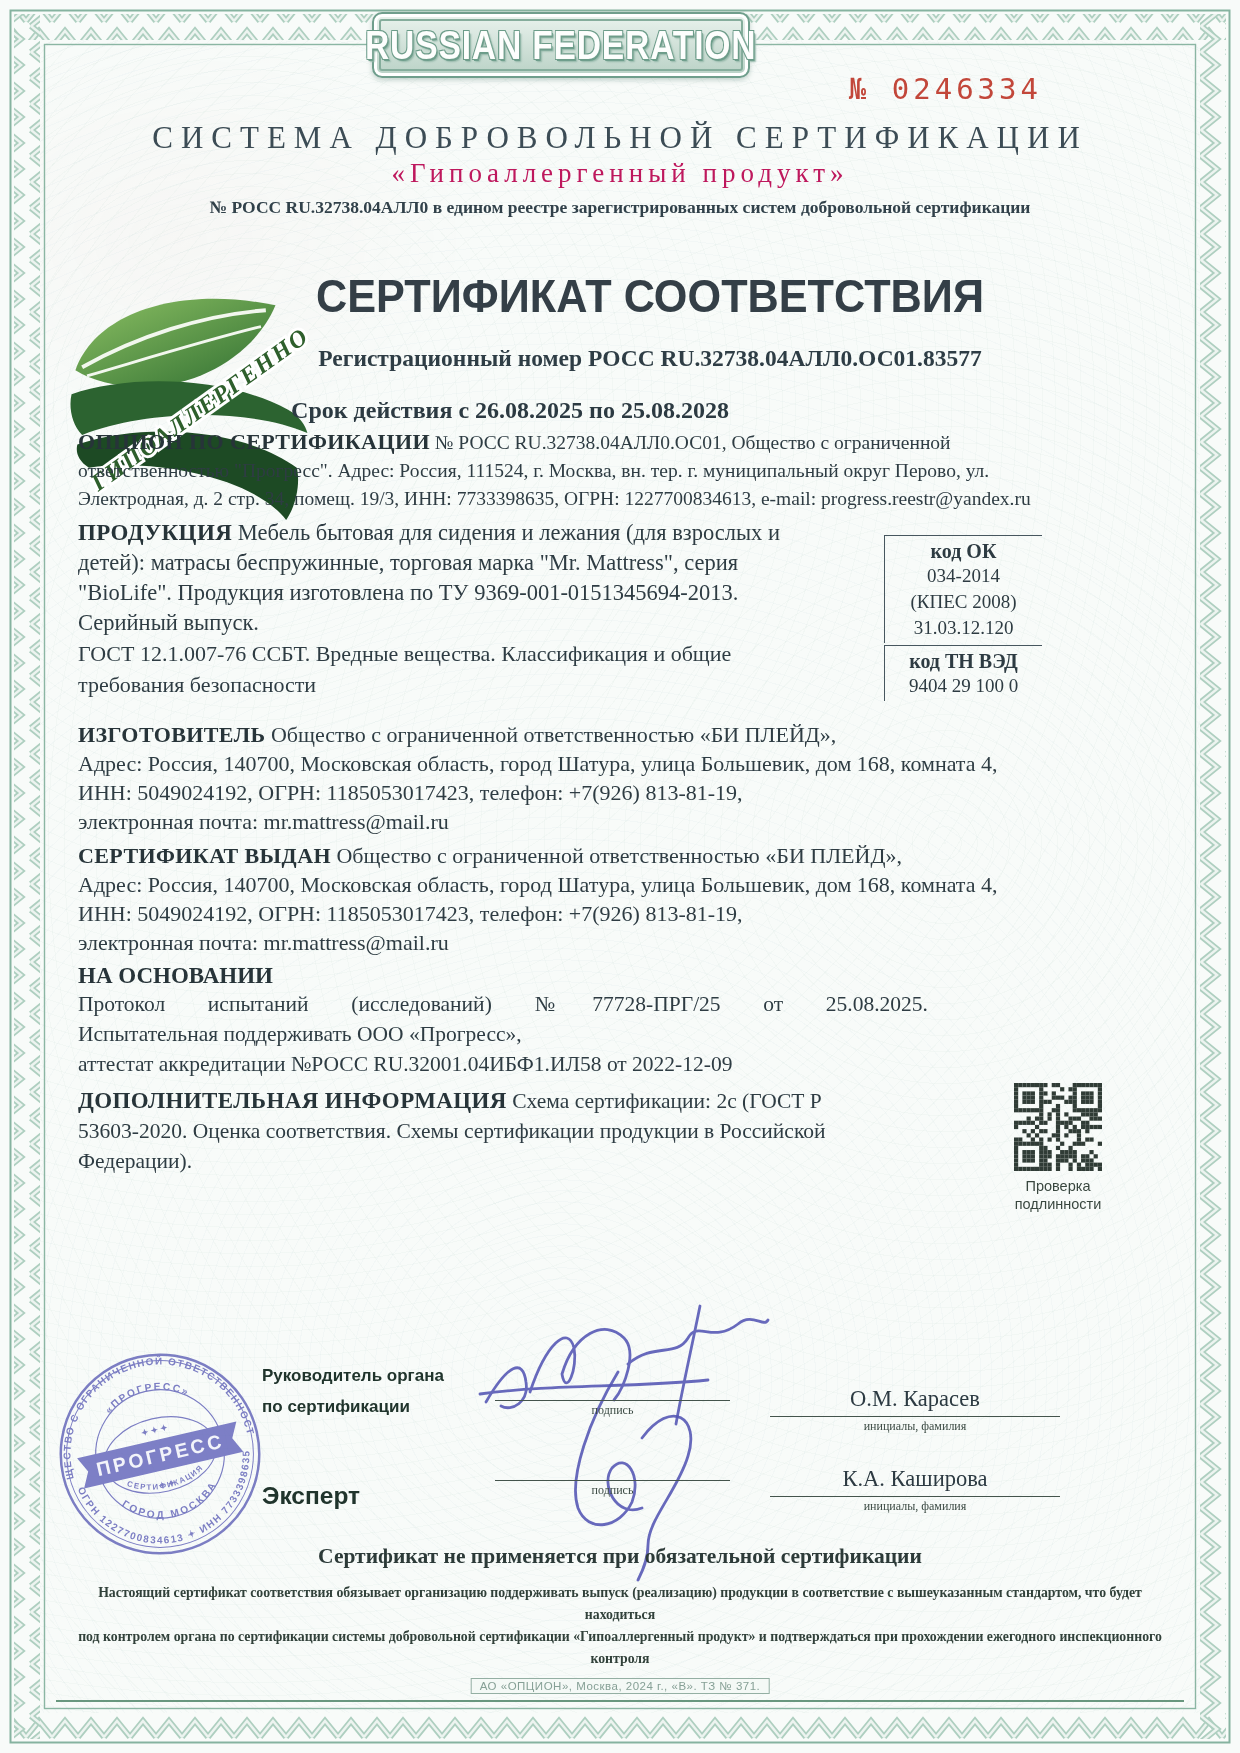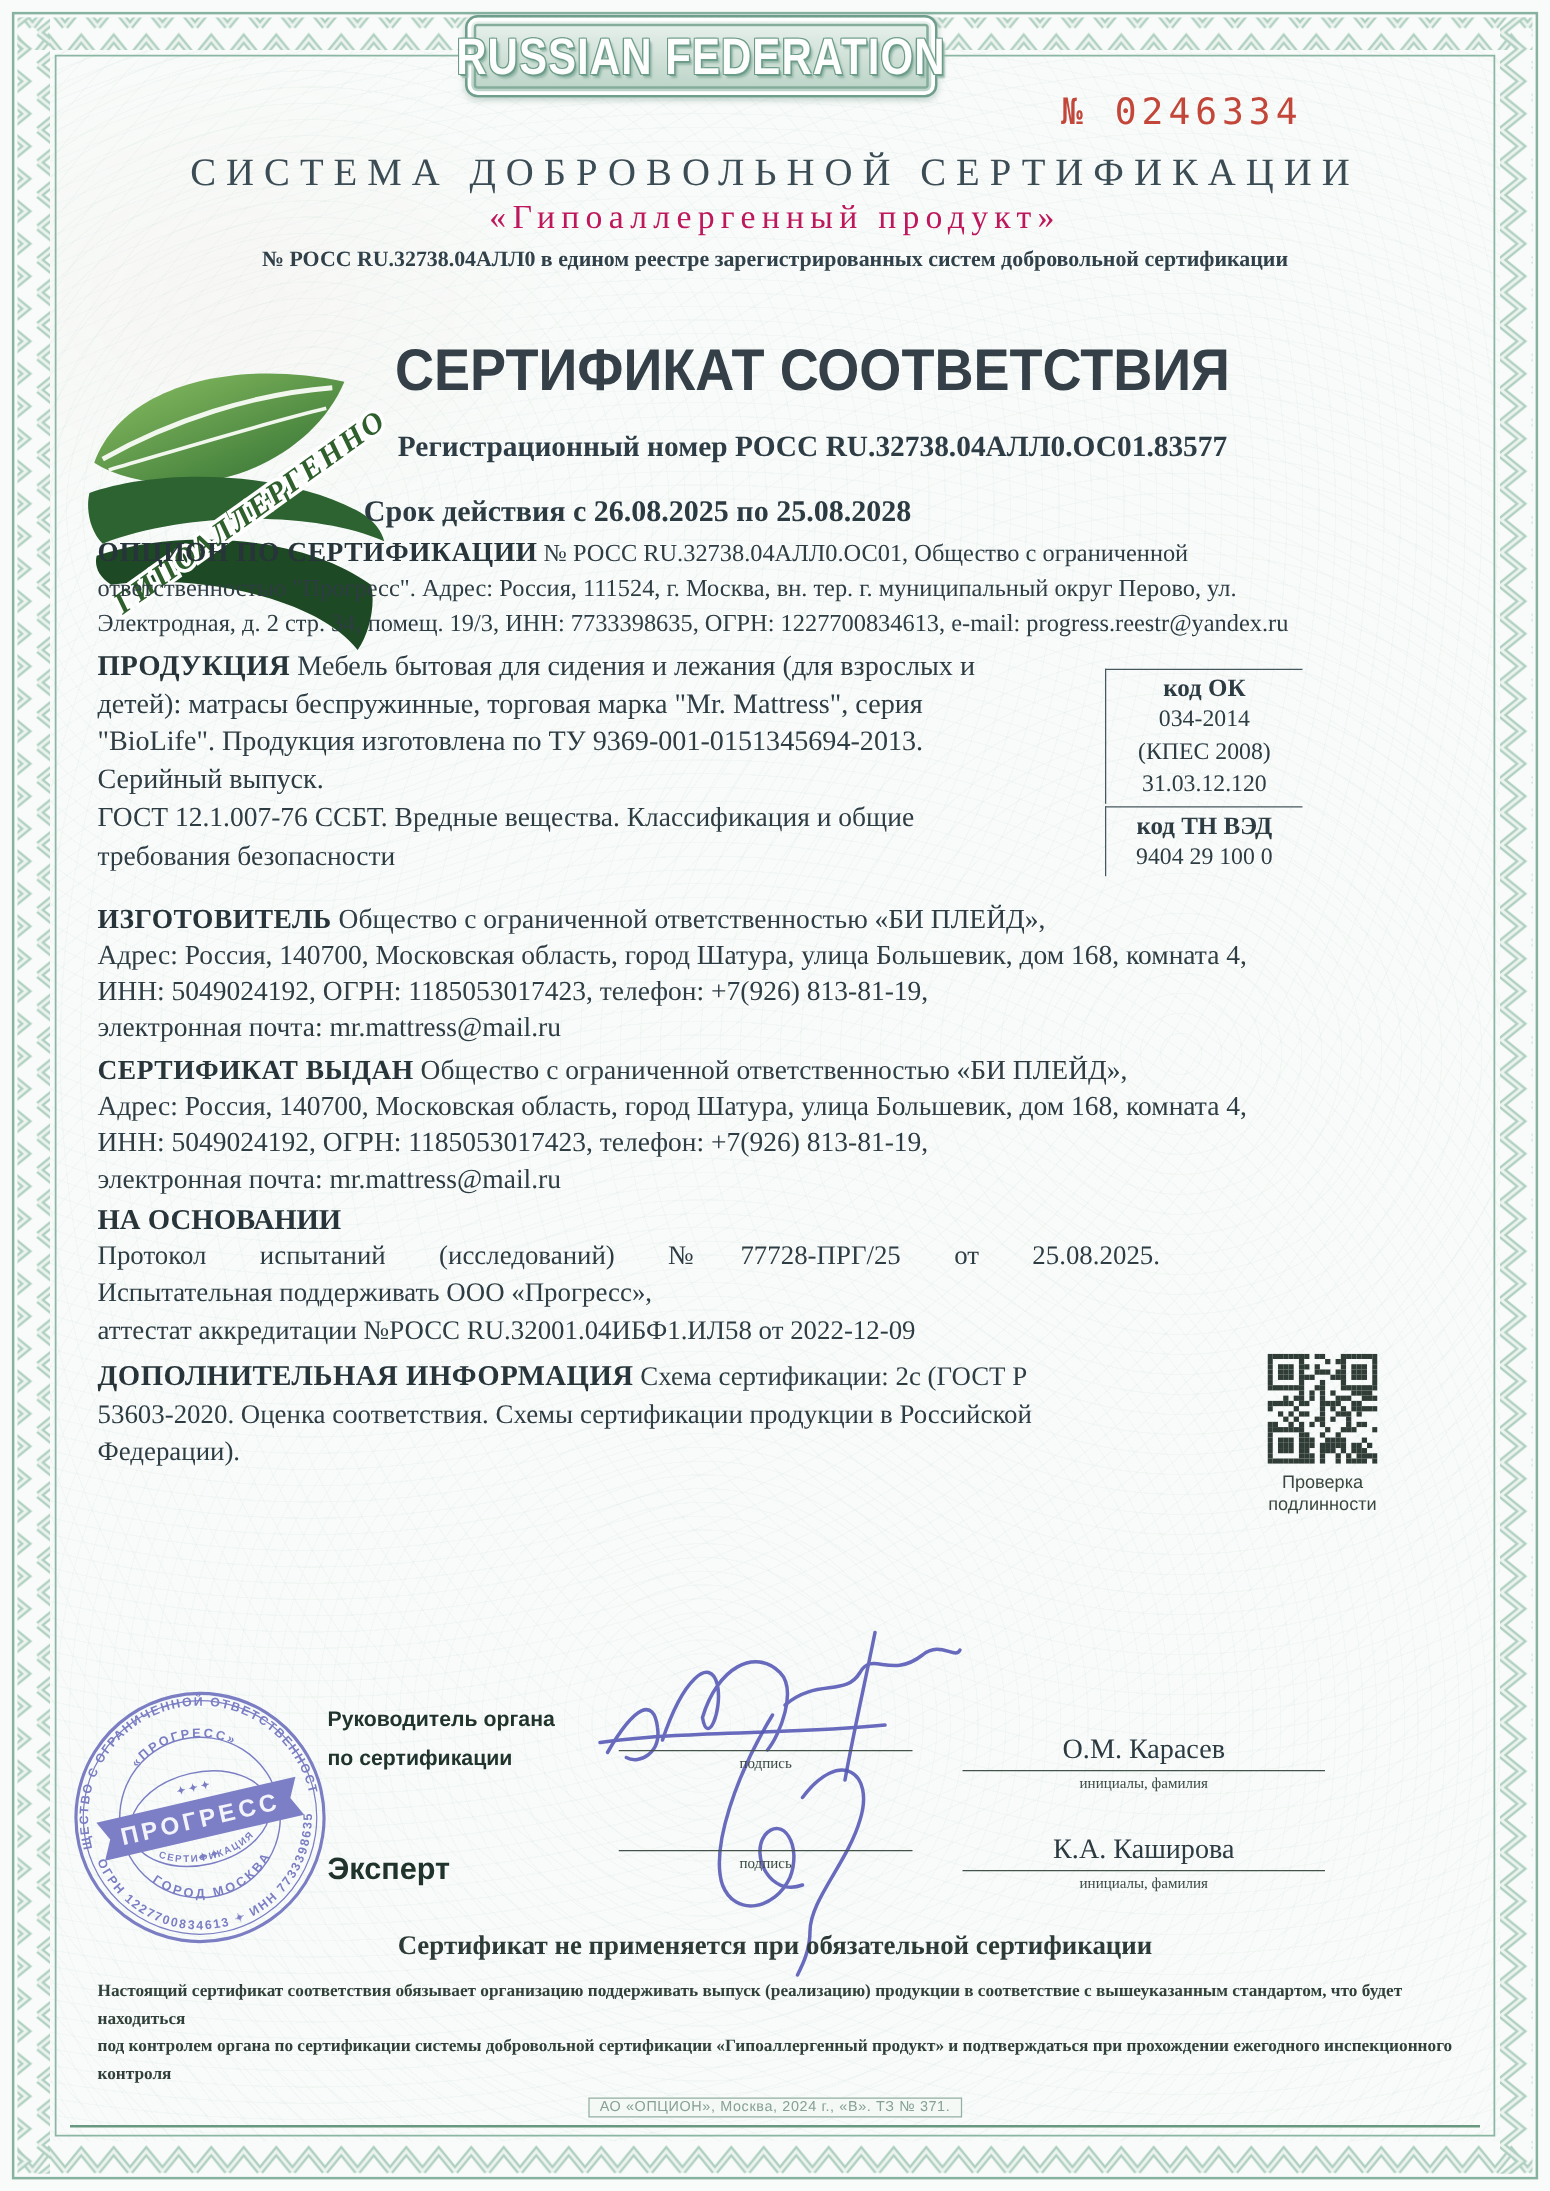--- a/index.html
+++ b/index.html
@@ -104,21 +104,21 @@
   .nb1{ left:770px; top:1386px; width:290px; }
   .nb2{ left:770px; top:1466px; width:290px; }
   .nameblock .name{ font-size:22.5px; color:#2c3a42; padding-bottom:4px;
     border-bottom:1.4px solid #44544c; }
   .sig1{ left:468px; top:1300px; }
   .sig2{ left:520px; top:1360px; }
 
   
   .note{ left:90px; top:1544px; width:1060px; text-align:center;
     font-size:21.5px; font-weight:bold; color:#2c3a38; }
-  .fineprint{ left:78px; top:1582px; width:1084px; text-align:left;
+  .fineprint{ left:78px; top:1582px; width:1084px; text-align:center;
     font-size:13.8px; font-weight:bold; line-height:22px; color:#31413a; }
   .bottomline{ left:56px; top:1700px; width:1128px; border-top:2px solid #69977f; }
   .printinfo{ left:50%; top:1678px; transform:translateX(-50%);
     background:#f4f9f6; border:1px solid #94afa3; padding:1px 8px;
     font-family:"Liberation Sans", sans-serif; font-size:11.5px; letter-spacing:.5px;
     color:#86a096; white-space:nowrap; }
 </style>
 </head>
 <body>
 

